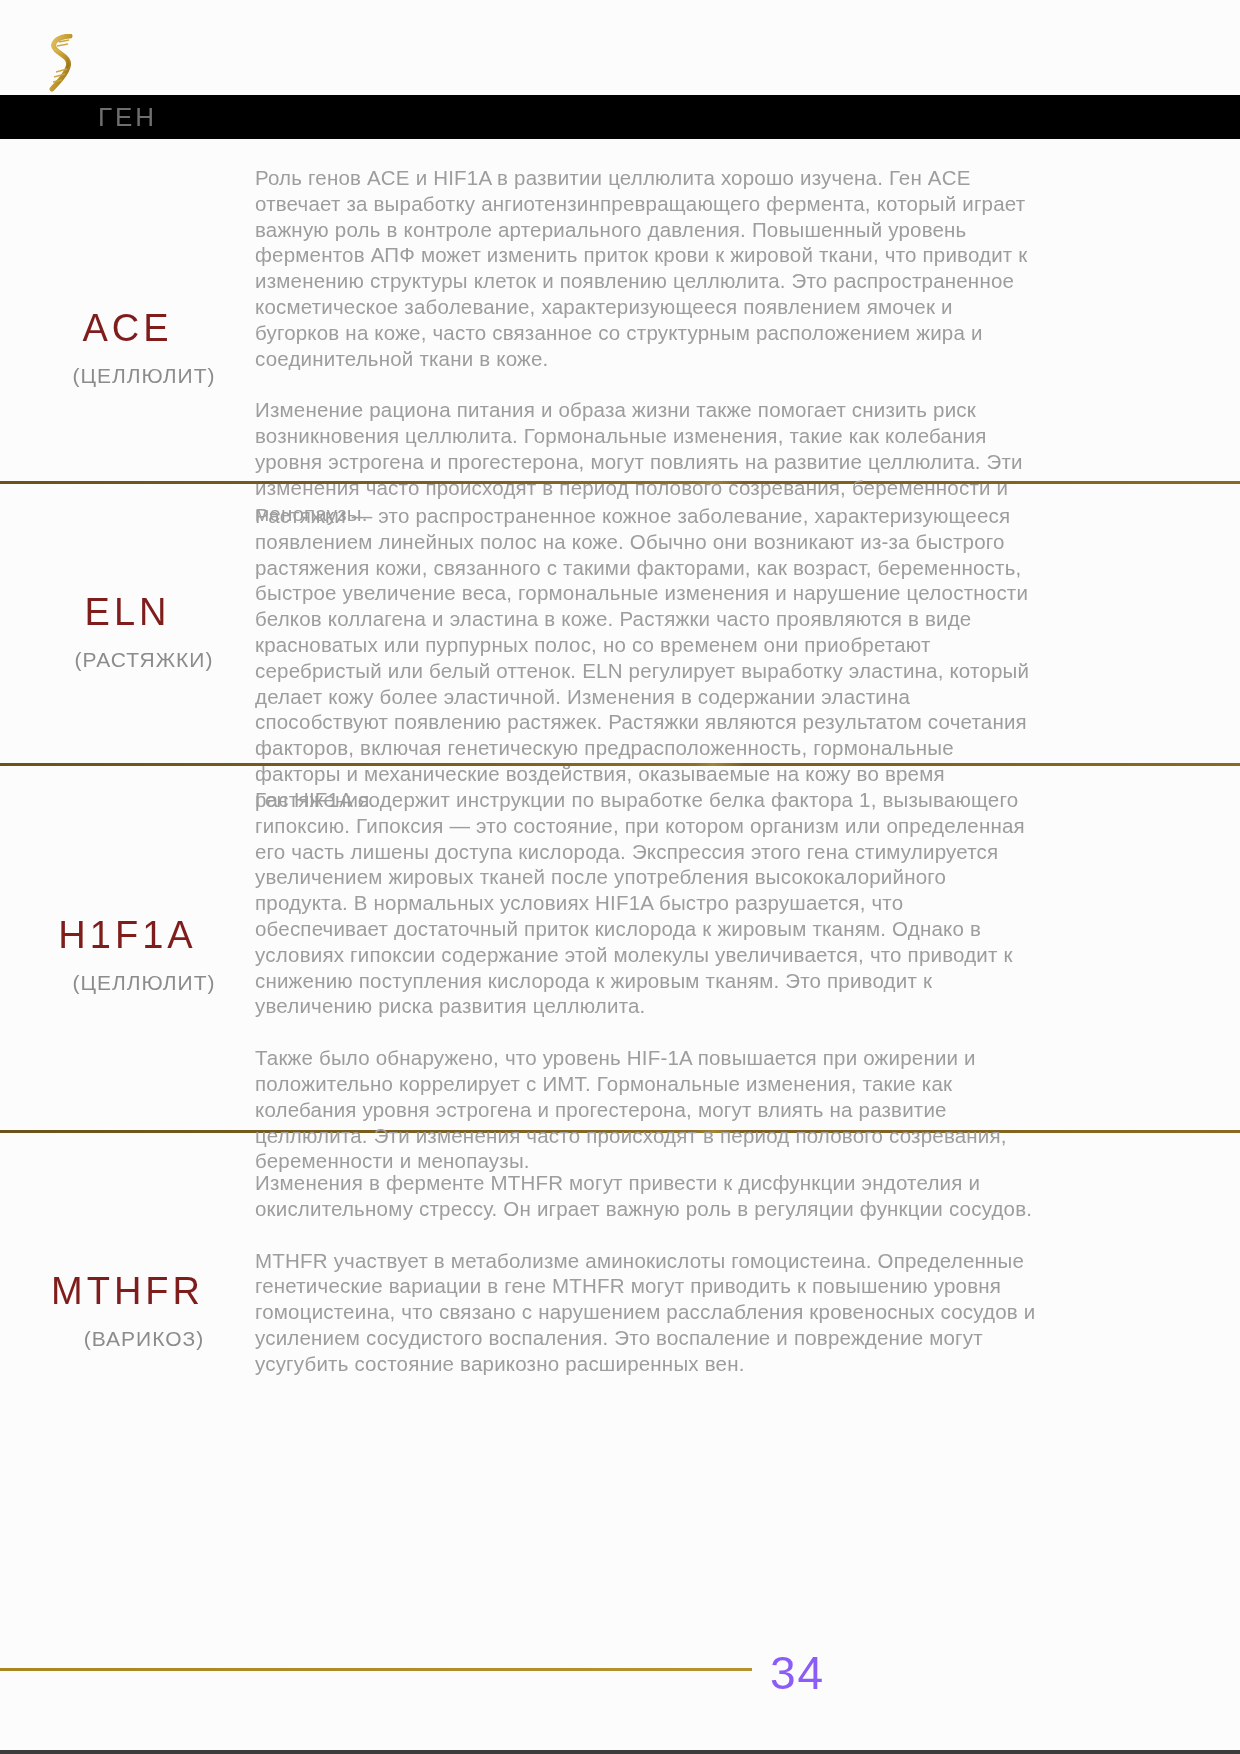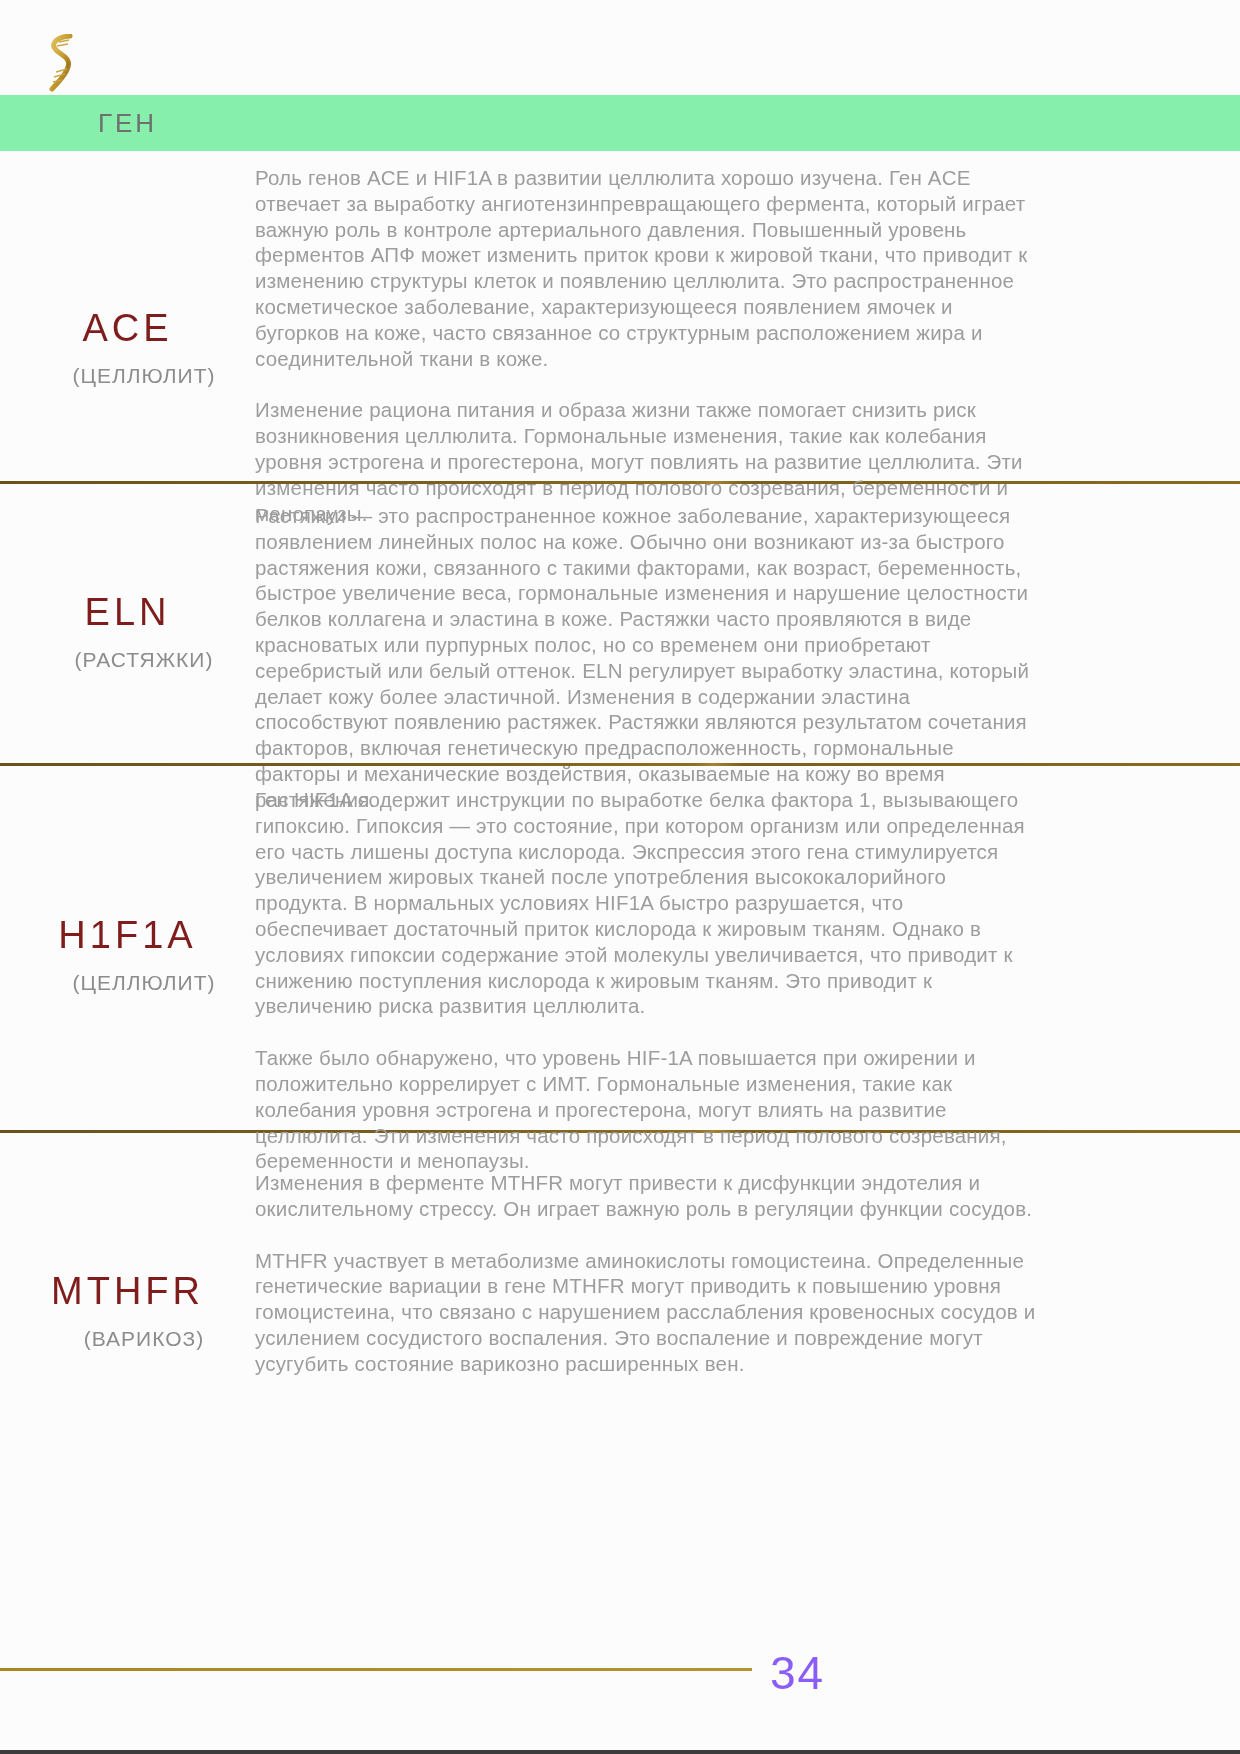--- a/index.html
+++ b/index.html
@@ -5,22 +5,22 @@
   html,body{margin:0;padding:0;background:#ffffff;}
   .page{
     position:relative;
     width:1240px;height:1754px;
     background:#fcfcfc;
     font-family:"Liberation Sans","DejaVu Sans",sans-serif;
     overflow:hidden;
   }
   .logo{position:absolute;left:44px;top:34px;width:38px;height:58px;}
   .header-band{
-    position:absolute;top:95px;left:0;width:1240px;height:56px;
-    background:#86efac;display:flex;align-items:center;
+    position:absolute;top:95px;left:0;width:1240px;height:44px;
+    background:#000000;display:flex;align-items:center;
     color:#6f6f6f;font-size:26px;font-weight:300;letter-spacing:3px;
   }
   .header-gene{width:255px;text-align:center;flex:none;}
   .header-desc{flex:1;text-align:left;}
   .rows{position:absolute;top:151px;left:0;width:1240px;}
   .row{display:flex;position:relative;}
   .gene-cell{width:255px;flex:none;position:relative;}
   .gene-label{position:absolute;left:0;width:255px;text-align:center;}
   .gene-name{
     font-size:38px;line-height:44px;font-weight:200;

